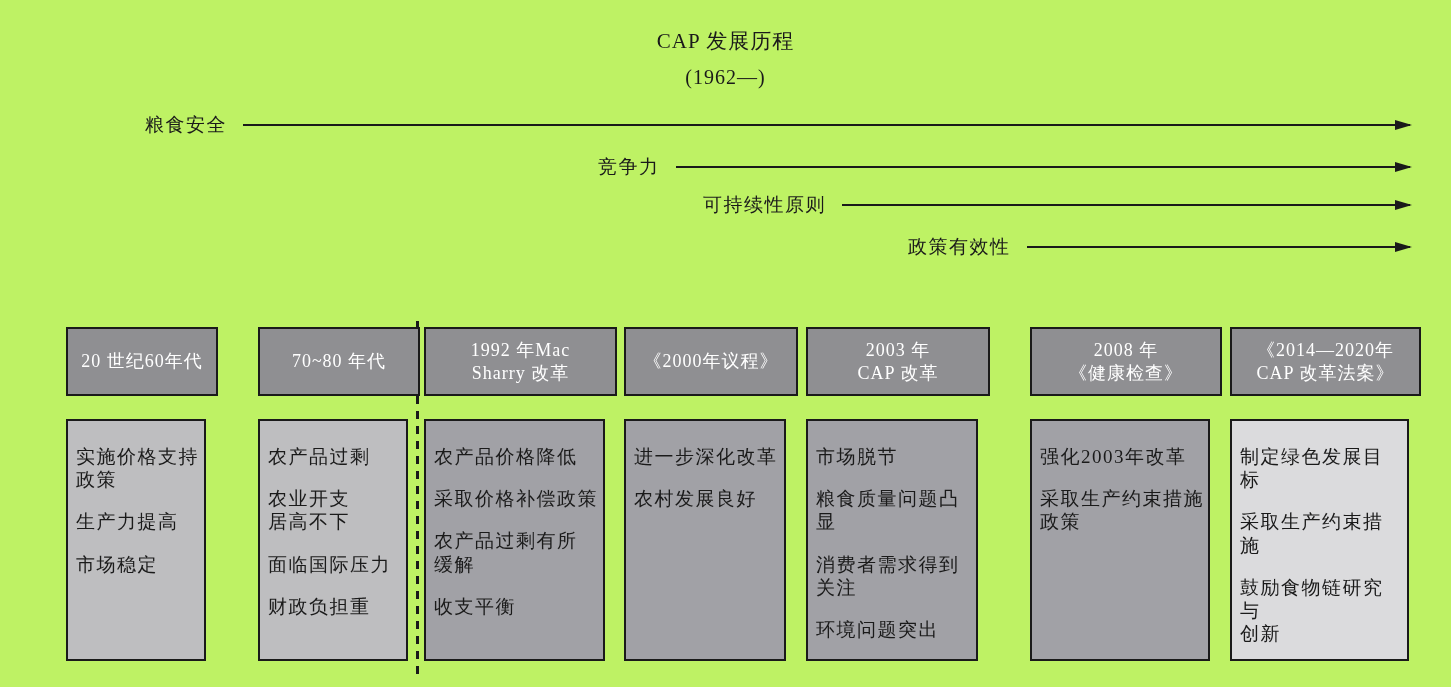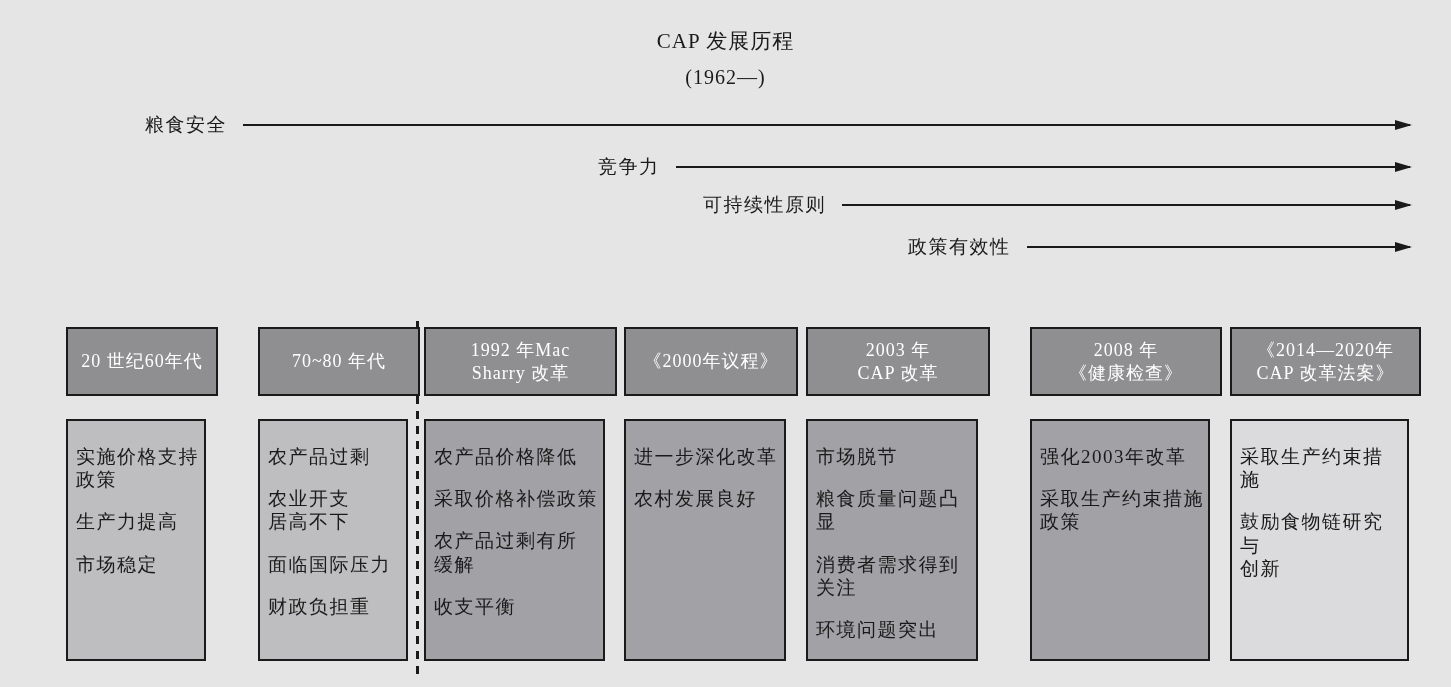--- a/index.html
+++ b/index.html
@@ -1,20 +1,20 @@
 <!DOCTYPE html>
 <html style="--ink: #1a1a1a; --header-bg: #8f8f92; --tone-light: #bebec0; --tone-mid: #a1a1a6; --tone-lightest: #dbdbdd;"><head>
 <meta charset="utf-8">
 <style>
   html, body { margin: 0; padding: 0; background: #ffffff; }
   .canvas {
     position: relative;
     width: 1451px;
     height: 687px;
-    background: #e5e5e5;
+    background: #bef264;
     overflow: hidden;
     font-family: "Liberation Serif", "DejaVu Serif", serif;
     color: var(--ink, #1a1a1a);
     text-decoration: underline;
   }
   .title {
     position: absolute; top: 27px; left: 0; right: 0;
     text-align: center; font-size: 21px; letter-spacing: 1px;
   }
   .subtitle {
@@ -160,19 +160,20 @@
       <div class="period-item">强化2003年改革</div>
       <div class="period-item">采取生产约束措施
 政策</div>
     </div>
   </div>
 
   <div class="column" style="left:1230px; width:191px;">
     <div class="period-header">《2014—2020年
 CAP 改革法案》</div>
     <div class="period-body tone-lightest">
+      <div class="period-item">制定绿色发展目标</div>
       <div class="period-item">采取生产约束措施</div>
       <div class="period-item">鼓励食物链研究与
 创新</div>
     </div>
   </div>
 
 </div>
 
 </body></html>

